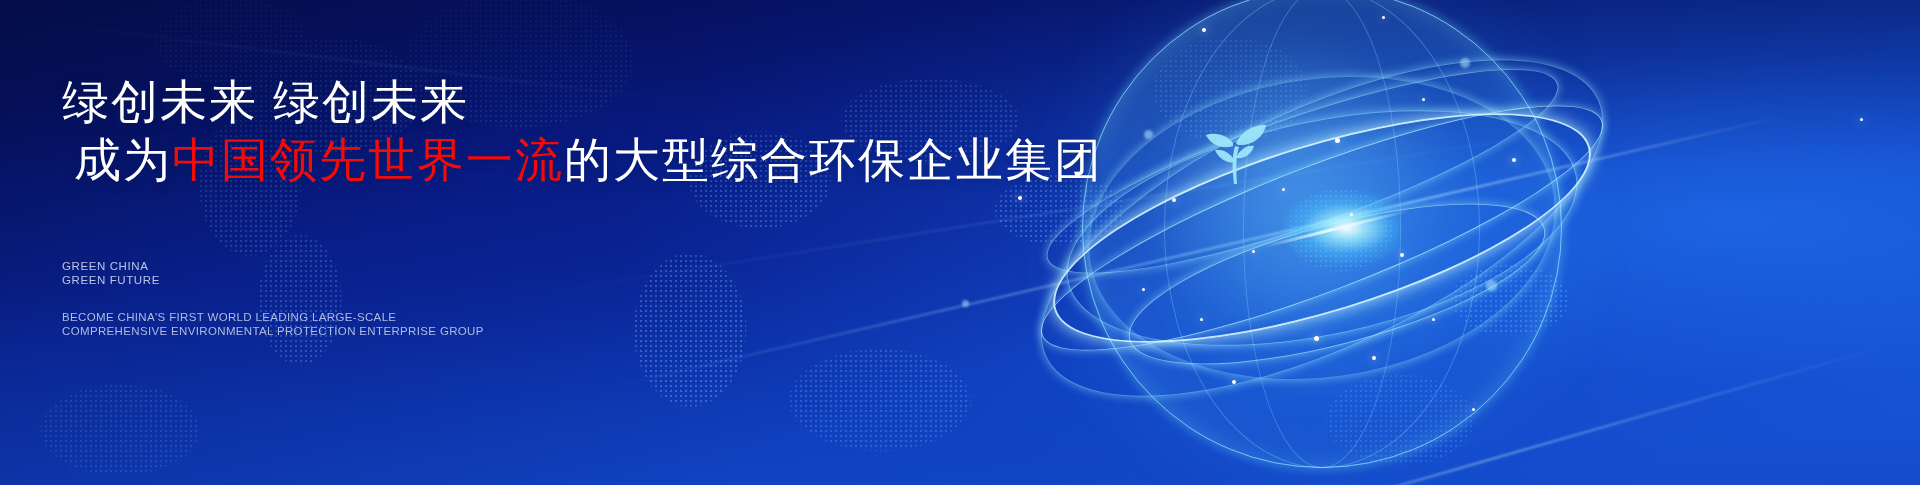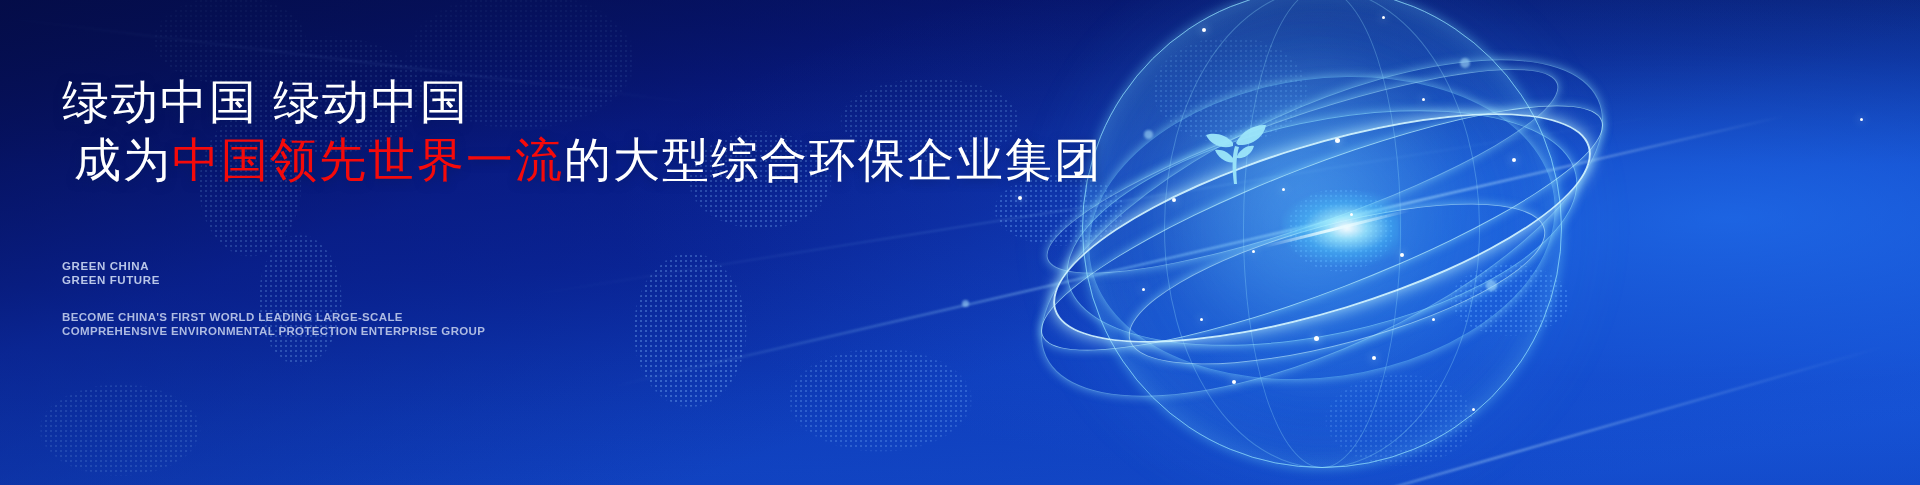--- a/index.html
+++ b/index.html
@@ -155,28 +155,28 @@
     white-space:nowrap;
     text-shadow:0 2px 10px rgba(0,25,90,.55);
   }
   .headline.l1{position:absolute;top:78px;left:0;font-size:47px;line-height:1;}
   .headline.l2{position:absolute;top:136px;left:12px;font-size:47px;line-height:1;}
   .hl-red{color:#f50a0a;}
 
   .tagline{
     position:absolute;left:62px;top:259px;
     color:#b9c6e8;
-    font-size:11.5px;font-weight:bold;
+    font-size:11.5px;font-weight:normal;
     letter-spacing:.6px;line-height:14px;
     text-transform:uppercase;
   }
   .subline{
     position:absolute;left:62px;top:311px;
     color:#aebbe2;
-    font-size:11.5px;font-weight:bold;
+    font-size:11.5px;font-weight:normal;
     letter-spacing:.35px;line-height:13.5px;
     text-transform:uppercase;
   }
 </style>
 </head>
 <body>
 
 <div class="banner">
 
   <div class="worldmap mapA"></div>
@@ -239,21 +239,21 @@
     <span class="dot big" style="left:150px;top:392px;width:4px;height:4px;"></span>
     <span class="dot big" style="left:390px;top:420px;width:3px;height:3px;"></span>
     <span class="dot big" style="left:60px;top:300px;width:3px;height:3px;"></span>
   </div>
 
   <span class="dot big" style="left:1018px;top:196px;width:4px;height:4px;"></span>
   <span class="dot soft" style="left:962px;top:300px;width:7px;height:7px;"></span>
   <span class="dot big" style="left:1860px;top:118px;width:3px;height:3px;"></span>
 
   <div class="copy">
-    <div class="headline l1">绿动中国 绿动中国</div>
+    <div class="headline l1">绿创未来 绿创未来</div>
     <div class="headline l2"><span>成为</span><span class="hl-red">中国领先世界一流</span><span>的大型综合环保企业集团</span></div>
   </div>
 
   <div class="tagline">
     <div>GREEN CHINA</div>
     <div>GREEN FUTURE</div>
   </div>
 
   <div class="subline">
     <div>BECOME CHINA'S FIRST WORLD LEADING LARGE-SCALE</div>

